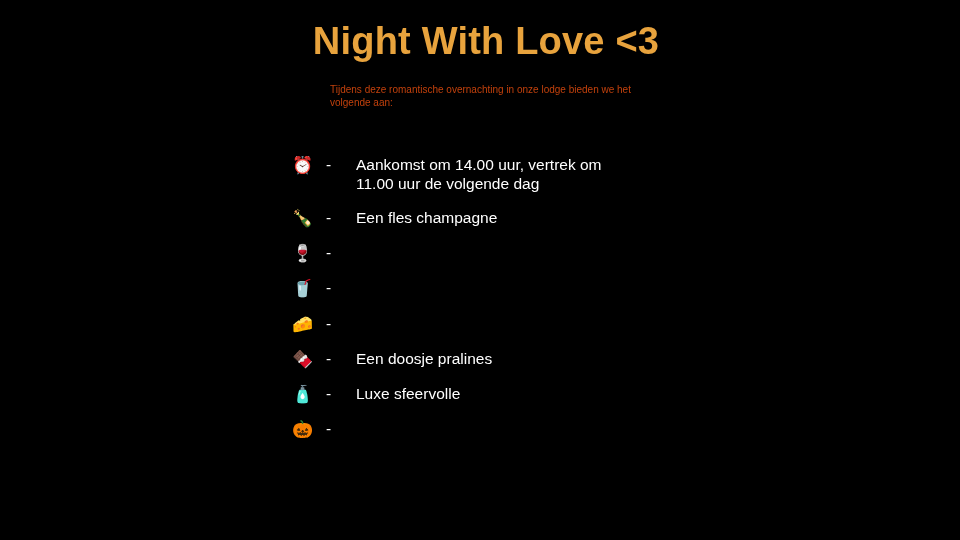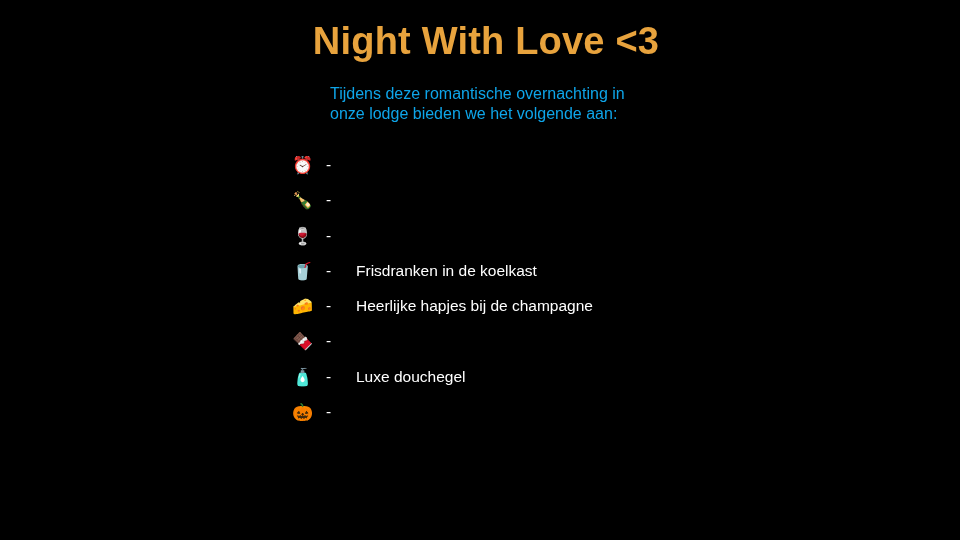--- a/index.html
+++ b/index.html
@@ -29,23 +29,23 @@
     font-size: 38px;
     font-weight: bold;
     color: #e8a33d;
     letter-spacing: 0.2px;
   }
   .intro {
     position: absolute;
     top: 84px;
     left: 330px;
     width: 330px;
-    font-size: 16px;
+    font-size: 10px;
     line-height: 1.25;
-    color: #0ea5e9;
+    color: #c2410c;
   }
   .list {
     position: absolute;
     top: 155px;
     left: 292px;
     width: 600px;
   }
   .row {
     display: flex;
     align-items: flex-start;
@@ -81,53 +81,54 @@
 
   <div class="title">Night With Love &lt;3</div>
 
   <div class="intro">Tijdens deze romantische overnachting in onze lodge bieden we het volgende aan:</div>
 
   <div class="list">
 
     <div class="row">
       <span class="emoji">⏰</span>
       <span class="dash">-</span>
+      <span class="text">Aankomst om 14.00 uur, vertrek om 11.00 uur de volgende dag</span>
     </div>
 
     <div class="row">
       <span class="emoji">🍾</span>
       <span class="dash">-</span>
+      <span class="text">Een fles champagne</span>
     </div>
 
     <div class="row">
       <span class="emoji">🍷</span>
       <span class="dash">-</span>
     </div>
 
     <div class="row">
       <span class="emoji">🥤</span>
       <span class="dash">-</span>
-      <span class="text">Frisdranken in de koelkast</span>
     </div>
 
     <div class="row">
       <span class="emoji">🧀</span>
       <span class="dash">-</span>
-      <span class="text">Heerlijke hapjes bij de champagne</span>
     </div>
 
     <div class="row">
       <span class="emoji">🍫</span>
       <span class="dash">-</span>
+      <span class="text">Een doosje pralines</span>
     </div>
 
     <div class="row">
       <span class="emoji">🧴</span>
       <span class="dash">-</span>
-      <span class="text">Luxe douchegel</span>
+      <span class="text">Luxe sfeervolle</span>
     </div>
 
     <div class="row">
       <span class="emoji">🎃</span>
       <span class="dash">-</span>
     </div>
 
   </div>
 </div>
 

